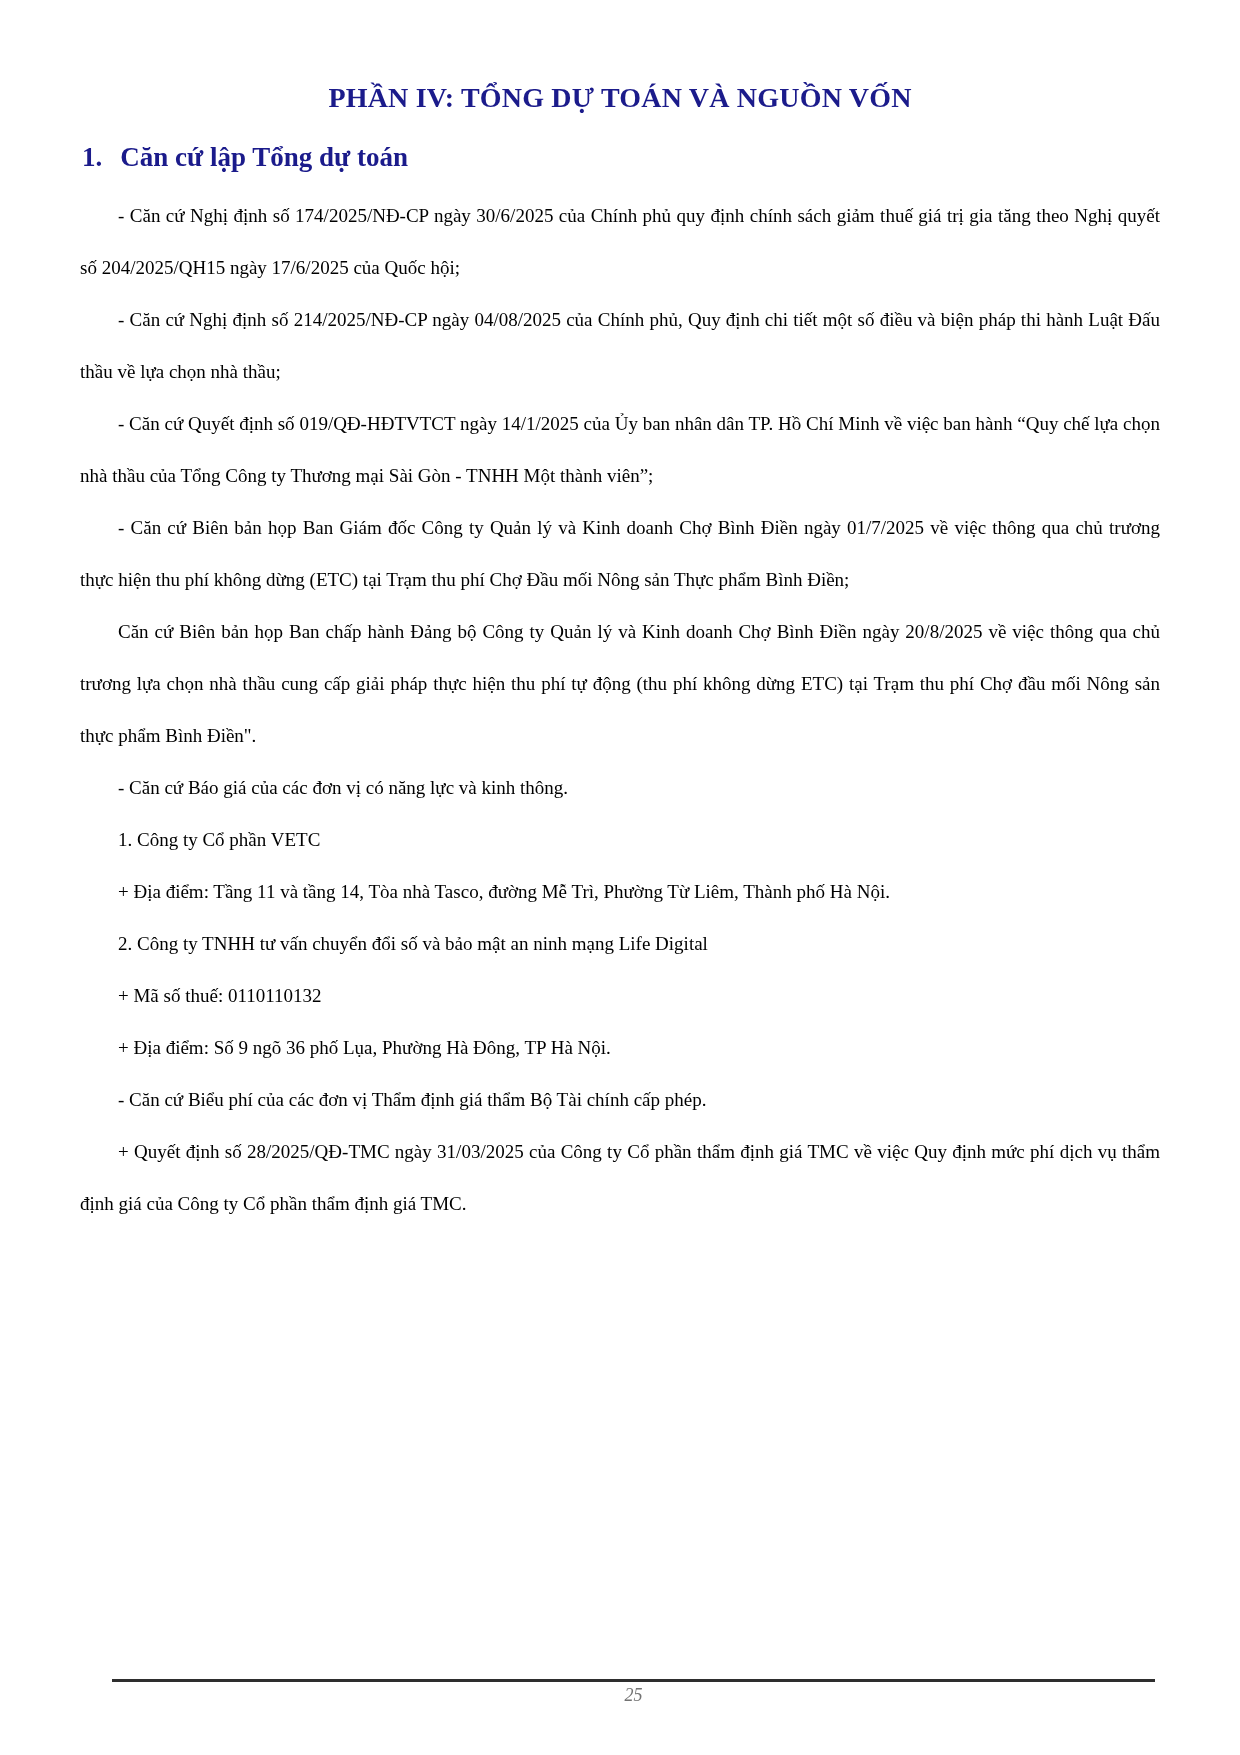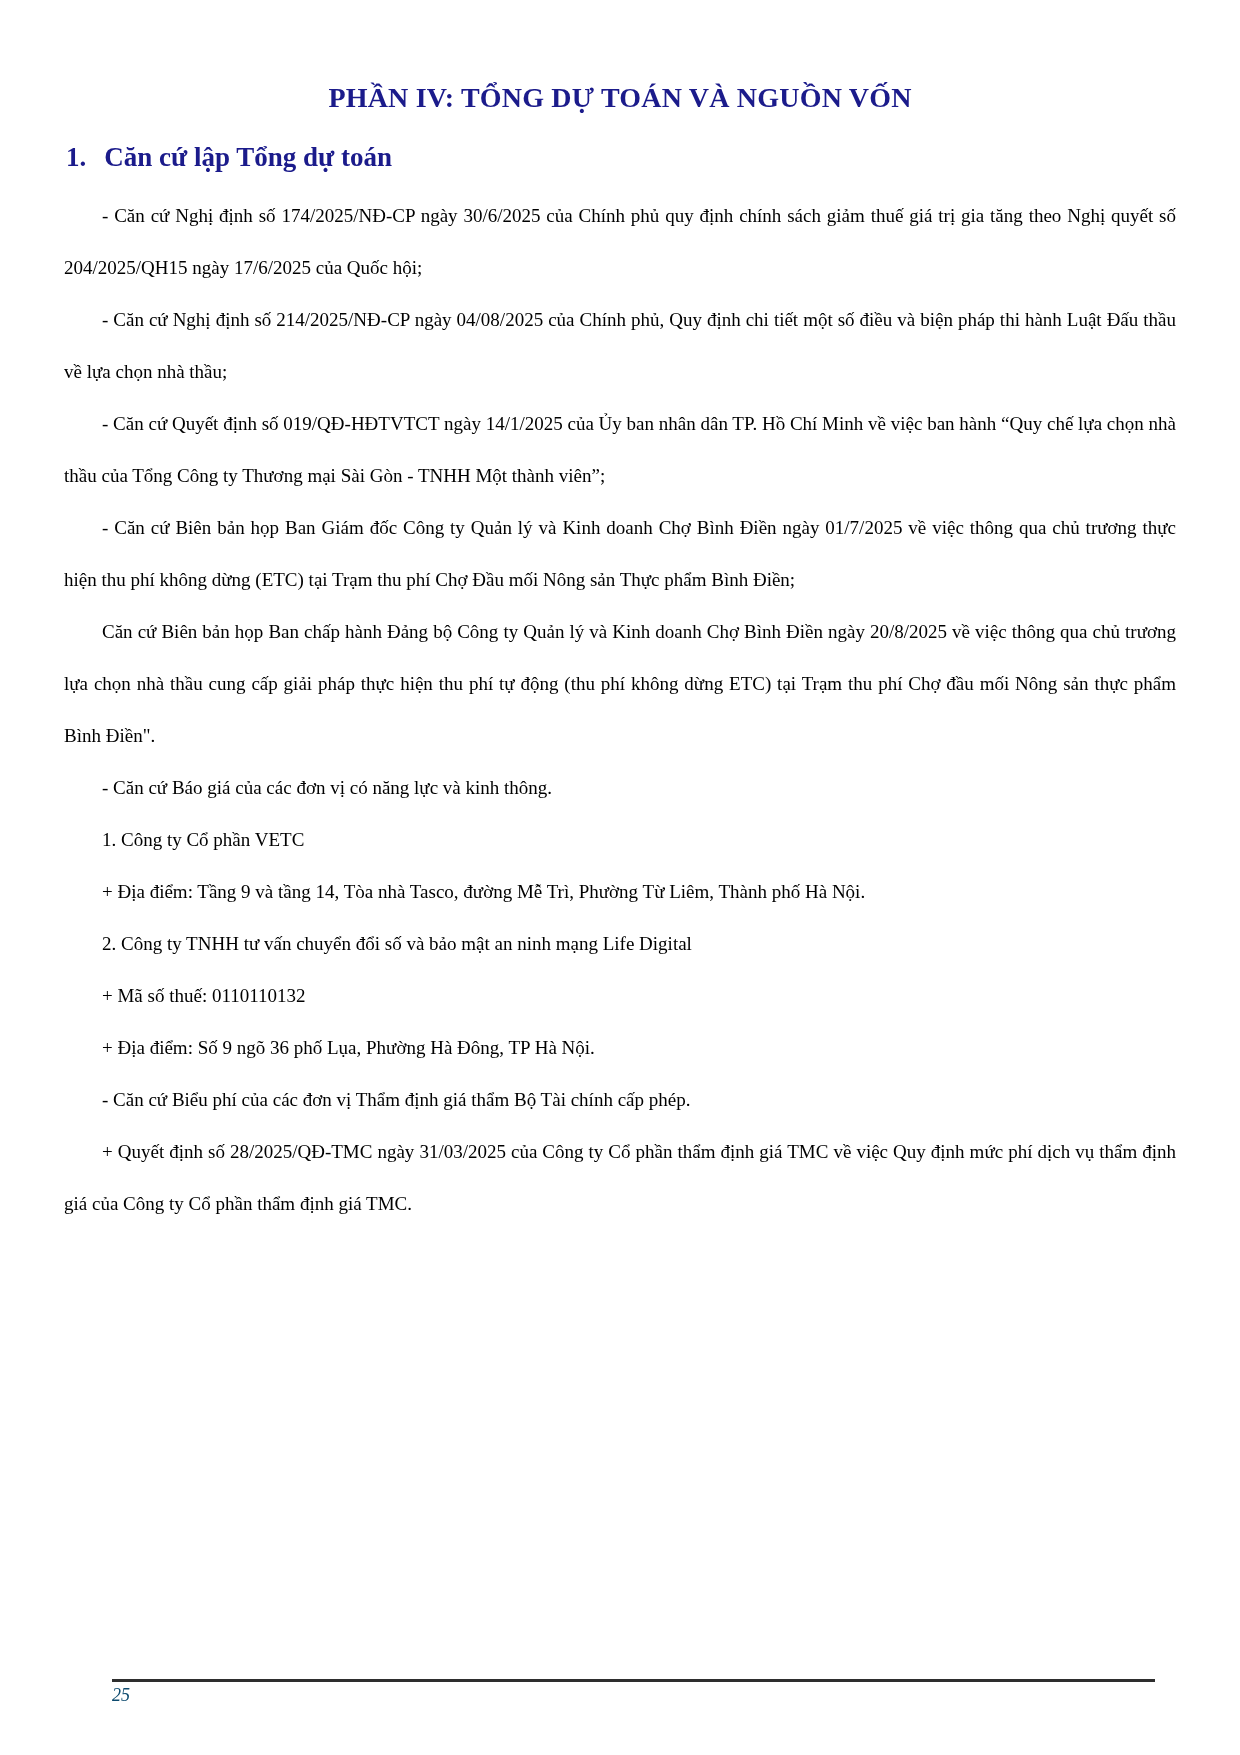--- a/index.html
+++ b/index.html
@@ -7,21 +7,21 @@
   body {
     width:1240px; height:1755px;
     background:#ffffff;
     font-family:"Liberation Serif","DejaVu Serif",serif;
     color:var(--ink);
     position:relative;
     overflow:hidden;
   }
   .page {
     position:absolute; inset:0;
-    padding:0 64px;
+    padding:0 80px;
     box-sizing:border-box;
   }
   .doc-title {
     margin:82px 0 0 0;
     text-align:center;
     font-size:28px;
     font-weight:bold;
     color:var(--navy);
     letter-spacing:0.2px;
   }
@@ -46,25 +46,25 @@
   .footer-rule {
     position:absolute;
     left:112px; top:1679px;
     width:1043px; height:0;
     border-top:3px solid #2e2e2e;
   }
   .page-number {
     position:absolute;
     left:112px; top:1684px;
     width:1043px;
-    text-align:left;
+    text-align:center;
     font-style:italic;
     font-size:18px;
     line-height:22px;
-    color:#0c4a6e;
+    color:#737373;
   }
 </style>
 </head>
 <body>
 
 <div class="page">
 
   <h1 class="doc-title">PHẦN IV: TỔNG DỰ TOÁN VÀ NGUỒN VỐN</h1>
 
   <h2 class="section-heading">
@@ -72,21 +72,21 @@
   </h2>
 
   <div class="doc-body">
     <p>- Căn cứ Nghị định số 174/2025/NĐ-CP ngày 30/6/2025 của Chính phủ quy định chính sách giảm thuế giá trị gia tăng theo Nghị quyết số 204/2025/QH15 ngày 17/6/2025 của Quốc hội;</p>
     <p>- Căn cứ Nghị định số 214/2025/NĐ-CP ngày 04/08/2025 của Chính phủ, Quy định chi tiết một số điều và biện pháp thi hành Luật Đấu thầu về lựa chọn nhà thầu;</p>
     <p>- Căn cứ Quyết định số 019/QĐ-HĐTVTCT ngày 14/1/2025 của Ủy ban nhân dân TP. Hồ Chí Minh về việc ban hành “Quy chế lựa chọn nhà thầu của Tổng Công ty Thương mại Sài Gòn - TNHH Một thành viên”;</p>
     <p>- Căn cứ Biên bản họp Ban Giám đốc Công ty Quản lý và Kinh doanh Chợ Bình Điền ngày 01/7/2025 về việc thông qua chủ trương thực hiện thu phí không dừng (ETC) tại Trạm thu phí Chợ Đầu mối Nông sản Thực phẩm Bình Điền;</p>
     <p>Căn cứ Biên bản họp Ban chấp hành Đảng bộ Công ty Quản lý và Kinh doanh Chợ Bình Điền ngày 20/8/2025 về việc thông qua chủ trương lựa chọn nhà thầu cung cấp giải pháp thực hiện thu phí tự động (thu phí không dừng ETC) tại Trạm thu phí Chợ đầu mối Nông sản thực phẩm Bình Điền".</p>
     <p>- Căn cứ Báo giá của các đơn vị có năng lực và kinh thông.</p>
     <p>1. Công ty Cổ phần VETC</p>
-    <p>+ Địa điểm: Tầng 9 và tầng 14, Tòa nhà Tasco, đường Mễ Trì, Phường Từ Liêm, Thành phố Hà Nội.</p>
+    <p>+ Địa điểm: Tầng 11 và tầng 14, Tòa nhà Tasco, đường Mễ Trì, Phường Từ Liêm, Thành phố Hà Nội.</p>
     <p>2. Công ty TNHH tư vấn chuyển đổi số và bảo mật an ninh mạng Life Digital</p>
     <p>+ Mã số thuế: 0110110132</p>
     <p>+ Địa điểm: Số 9 ngõ 36 phố Lụa, Phường Hà Đông, TP Hà Nội.</p>
     <p>- Căn cứ Biểu phí của các đơn vị Thẩm định giá thẩm Bộ Tài chính cấp phép.</p>
     <p>+ Quyết định số 28/2025/QĐ-TMC ngày 31/03/2025 của Công ty Cổ phần thẩm định giá TMC về việc Quy định mức phí dịch vụ thẩm định giá của Công ty Cổ phần thẩm định giá TMC.</p>
   </div>
 
   <div class="footer-rule"></div>
 
   <div class="page-number">25</div>

